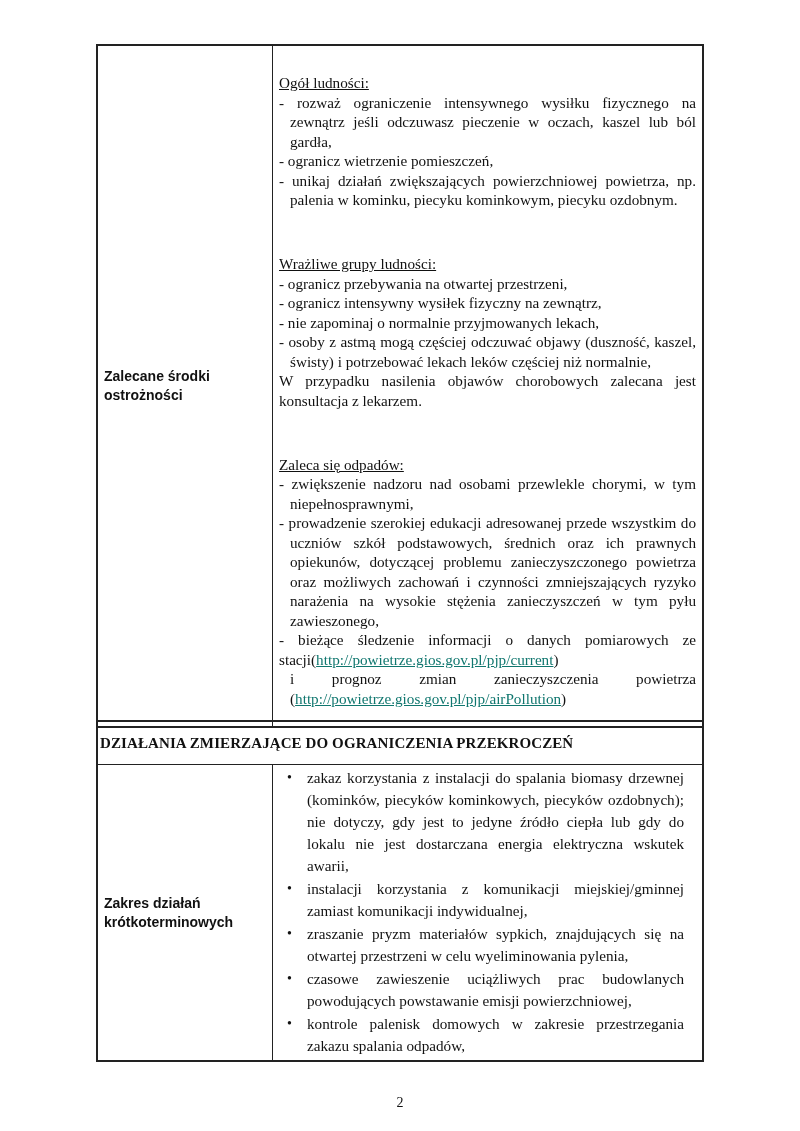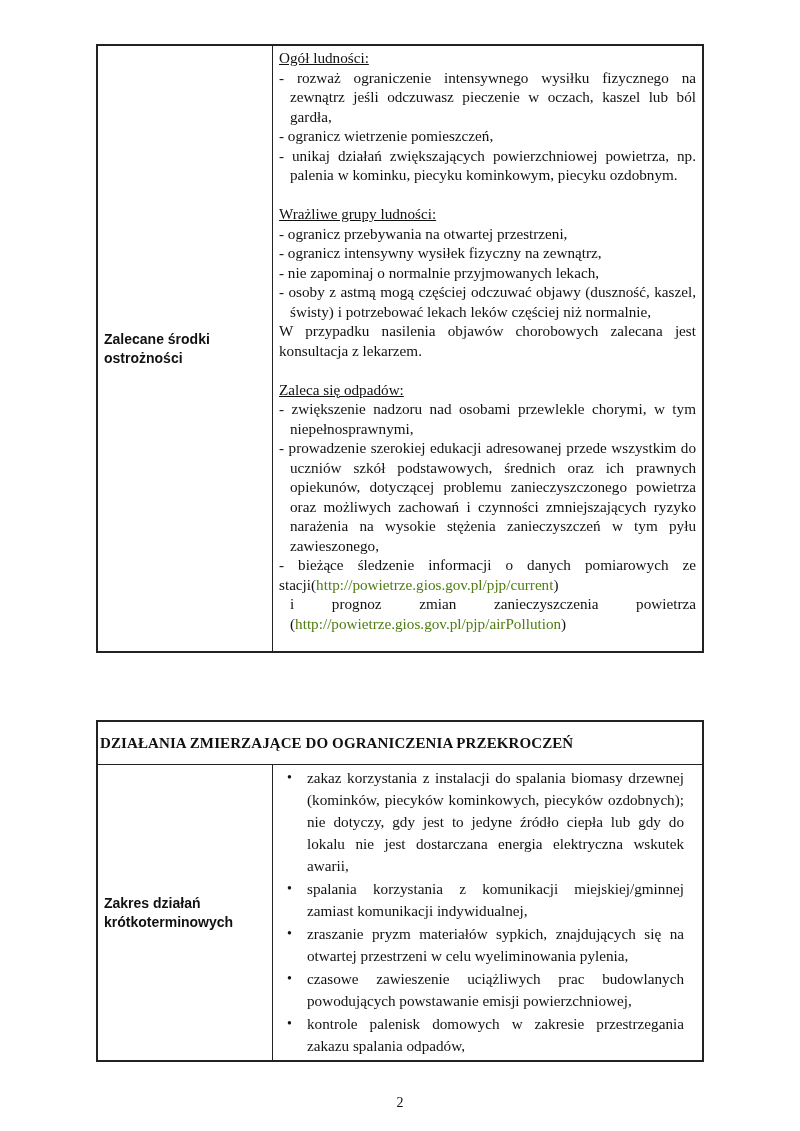--- a/index.html
+++ b/index.html
@@ -6,25 +6,25 @@
   body { width: 800px; height: 1131px; position: relative; overflow: hidden;
          font-family: "Liberation Serif", serif; color: #111; }
   .tbl { position: absolute; left: 96px; width: 608px; border-collapse: collapse; }
   .tbl td { border: 1px solid #222; vertical-align: top; padding: 2px; }
   #t1 { top: 44px; border: 2px solid #222; }
   #t2 { top: 720px; border: 2px solid #222; }
   .lcol { width: 166px; }
   .rcol { padding: 2px 6px 0 6px !important; font-size: 15.2px; line-height: 19.5px; text-align: justify; }
   .label { font-family: "Liberation Sans", sans-serif; font-weight: bold; font-size: 14px; line-height: 19px;
            vertical-align: middle !important; padding-left: 6px !important; }
-  .sec-title { text-decoration: underline; display: block; }
+  .sec-title { text-decoration: underline; display: block; margin-top: 25px; }
   .item { display: block; padding-left: 11px; text-indent: -11px; }
   .para { display: block; }
   .gap { display: block; height: 19.5px; }
-  a.link { color: #4d7c0f; }
+  a.link { color: #0f766e; text-decoration: underline; }
   .hdr { font-weight: bold; font-size: 15px; height: 38px; vertical-align: middle !important; letter-spacing: 0.1px; }
   .bullets { margin: 0; padding: 0 6px 0 34px; list-style: none; font-size: 15.2px; line-height: 22px; text-align: justify; }
   .bullets li { position: relative; padding: 0 0 1px 0; }
   .bullets li::before { content: "\2022"; position: absolute; left: -20px; top: 0; font-size: 14px; }
   #page-num { position: absolute; top: 1095px; left: 0; width: 800px; text-align: center; font-size: 14px; }
   .indent-line { display: block; padding-left: 11px; }
   .justify-last { text-align-last: justify; }
 </style>
 </head>
 <body>
@@ -60,21 +60,21 @@
 <table class="tbl" id="t2">
   <tbody>
       <tr>
     <td colspan="2" class="hdr">DZIAŁANIA ZMIERZAJĄCE DO OGRANICZENIA PRZEKROCZEŃ</td>
   </tr>
   <tr>
     <td class="lcol label">Zakres działań krótkoterminowych</td>
     <td style="padding:2px 12px 2px 0;">
       <ul class="bullets">
         <li>zakaz korzystania z instalacji do spalania biomasy drzewnej (kominków, piecyków kominkowych, piecyków ozdobnych); nie dotyczy, gdy jest to jedyne źródło ciepła lub gdy do lokalu nie jest dostarczana energia elektryczna wskutek awarii,</li>
-        <li>spalania korzystania z komunikacji miejskiej/gminnej zamiast komunikacji indywidualnej,</li>
+        <li>instalacji korzystania z komunikacji miejskiej/gminnej zamiast komunikacji indywidualnej,</li>
         <li>zraszanie pryzm materiałów sypkich, znajdujących się na otwartej przestrzeni w celu wyeliminowania pylenia,</li>
         <li>czasowe zawieszenie uciążliwych prac budowlanych powodujących powstawanie emisji powierzchniowej,</li>
         <li>kontrole palenisk domowych w zakresie przestrzegania zakazu spalania odpadów,</li>
       </ul>
     </td>
   </tr>
 </tbody>
   </table>
 
 <div id="page-num">2</div>

